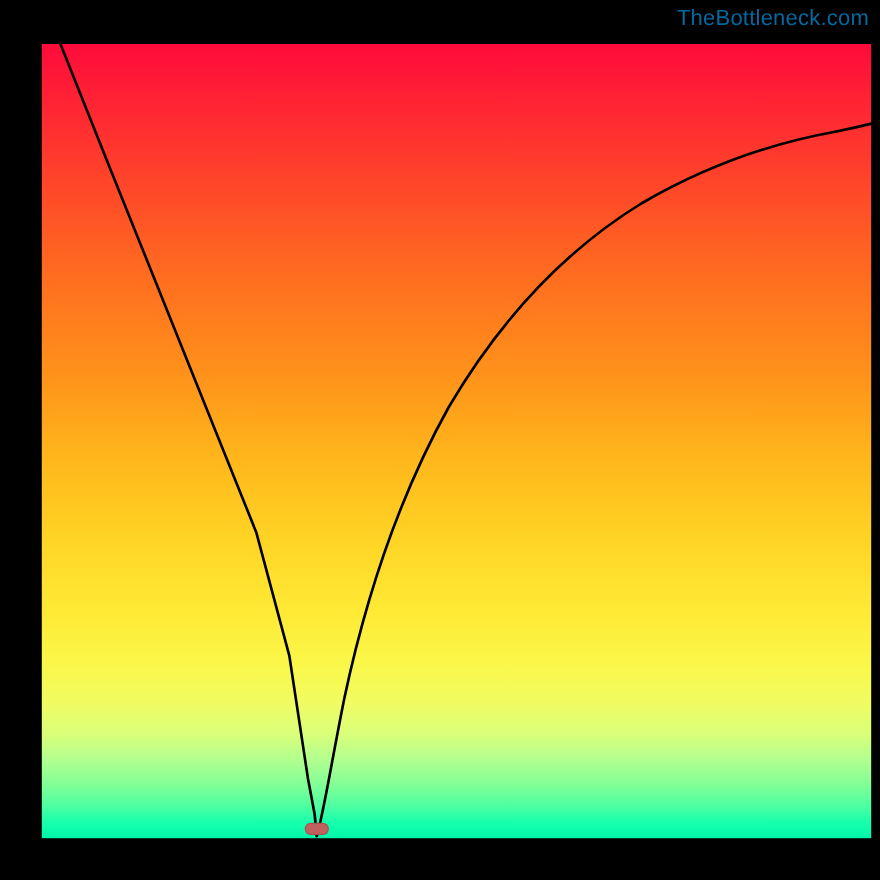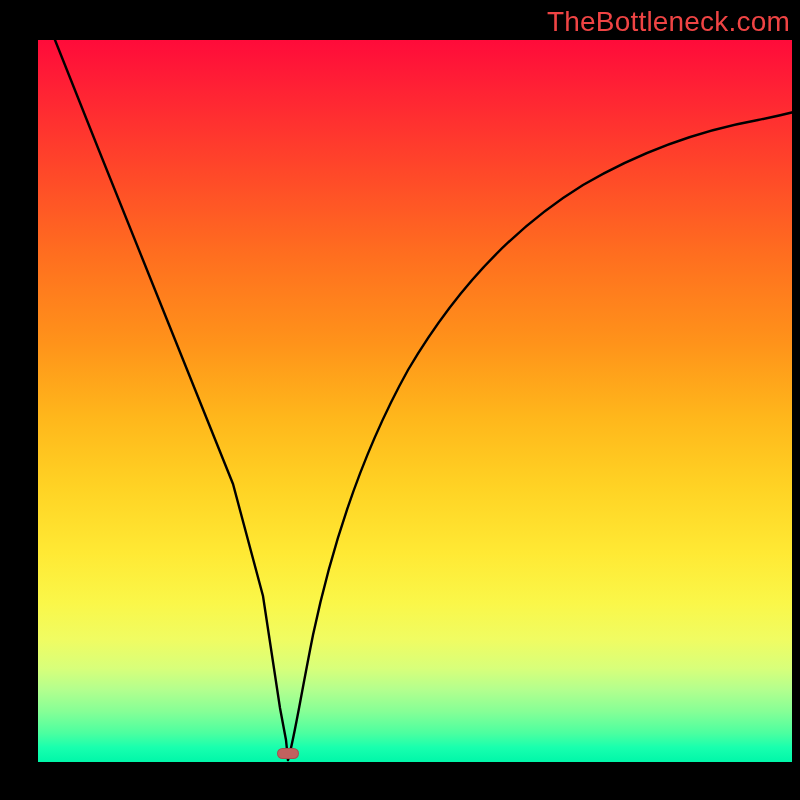--- a/index.html
+++ b/index.html
@@ -41,22 +41,22 @@
       #86ff96 93%,
       #4cffa0 96%,
       #18ffae 98%,
       #00f7a9 100%
     );
   }
   .watermark {
     position: absolute;
     top: 6px;
     right: 10px;
-    color: #ef4444;
-    font-size: 28px;
+    color: #0369a1;
+    font-size: 20px;
     letter-spacing: 0.2px;
     user-select: none;
   }
   svg.curve {
     position: absolute;
     left: 0;
     top: 0;
     width: 754px;
     height: 722px;
     overflow: visible;

